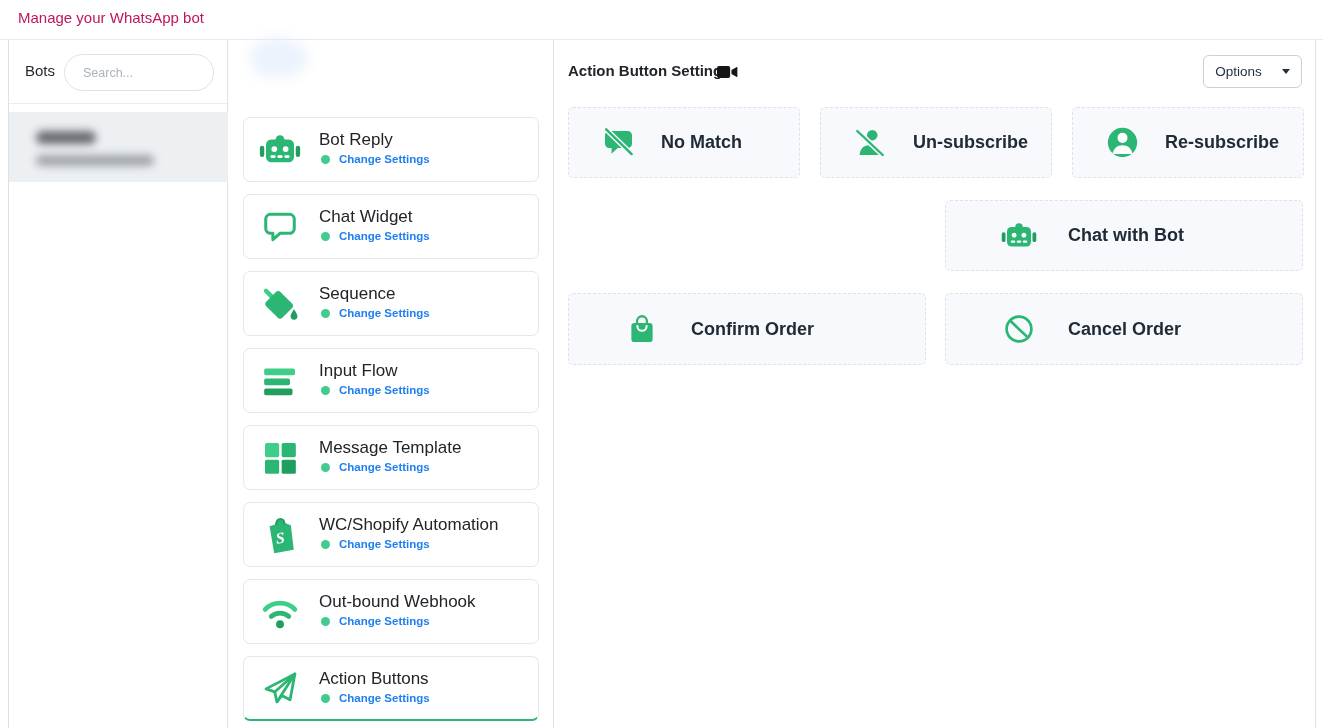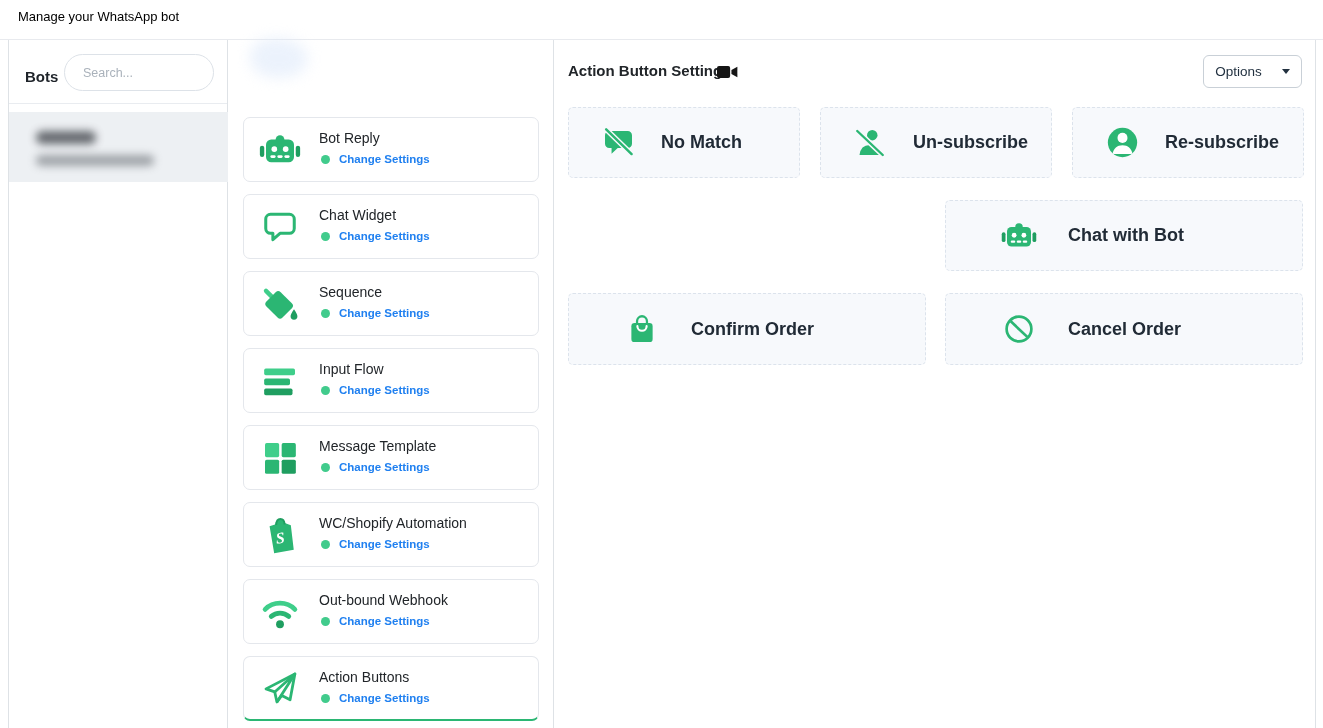--- a/index.html
+++ b/index.html
@@ -2,44 +2,44 @@
 <html><head>
 <meta charset="utf-8">
 <style>
   * { margin:0; padding:0; box-sizing:border-box; }
   html,body { background:#fff; }
   body { font-family:"Liberation Sans","DejaVu Sans",sans-serif; color:#23282d; }
   .screen { position:relative; width:1323px; height:728px; overflow:hidden; background:#fff; }
 
   
   .topbar { position:absolute; left:0; top:0; width:1323px; height:40px; background:#fff; border-bottom:1px solid #e8eaee; }
-  .topbar-title { position:absolute; left:18px; top:9px; font-size:13px; color:#000000; }
+  .topbar-title { position:absolute; left:18px; top:9px; font-size:15px; color:#be185d; }
 
   
   .container-border-left { position:absolute; left:8px; top:40px; width:1px; height:688px; background:#dee2e6; }
   .container-border-right { position:absolute; left:1315px; top:40px; width:1px; height:688px; background:#dee2e6; }
 
   
   .sidebar { position:absolute; left:9px; top:40px; width:219px; height:688px; background:#fff; border-right:1px solid #dee2e6; }
   .sidebar-head { position:absolute; left:0; top:0; width:100%; height:64px; border-bottom:1px solid #e9ecf0; }
-  .sidebar-title { position:absolute; left:16px; top:28px; font-size:15px; font-weight:700; color:#1f242a; }
+  .sidebar-title { position:absolute; left:16px; top:22px; font-size:15px; font-weight:400; color:#1f242a; }
   .search-pill { position:absolute; left:55px; top:14px; width:150px; height:37px; border:1px solid #dde2e8; border-radius:19px; background:#fff; padding:16px 18px; font-size:12.5px; color:#495057; outline:none; font-family:"Liberation Sans",sans-serif; }
   .search-pill::placeholder { color:#aab2bb; }
   .bot-item { position:absolute; left:0; top:72px; width:219px; height:70px; background:#edf0f3; cursor:pointer; }
   .redact-1 { position:absolute; left:27px; top:19px; width:60px; height:13px; border-radius:6px; background:#43474d; opacity:.8; filter:blur(4px); }
   .redact-2 { position:absolute; left:27px; top:43px; width:118px; height:11px; border-radius:5px; background:#6a6f75; opacity:.6; filter:blur(4px); }
 
   
   .mid-border { position:absolute; left:553px; top:40px; width:1px; height:688px; background:#dee2e6; }
   .mid-blob { position:absolute; left:250px; top:38px; width:58px; height:40px; background:#dce8fa; opacity:.55; border-radius:45% 55% 50% 50%; filter:blur(7px); }
 
   .card { position:absolute; left:243px; width:296px; height:65px; background:#fff; border:1px solid #e4e7ec; border-radius:7px; cursor:pointer; }
   .card.active { border-bottom:2px solid #2bb673; }
   .mod-icon { position:absolute; left:14px; top:50%; transform:translateY(-50%); width:44px; height:44px; display:flex; align-items:center; justify-content:center; }
-  .mod-title { position:absolute; left:75px; top:12px; font-size:14px; font-weight:500; color:#212529; }
+  .mod-title { position:absolute; left:75px; top:12px; font-size:17px; font-weight:500; color:#212529; }
   .mod-action { position:absolute; left:77px; top:35px; display:flex; align-items:center; gap:9px; }
   .dot { width:9px; height:9px; border-radius:50%; background:#41cb8c; }
   .cs-link { font-size:11.5px; font-weight:700; color:#2080f0; text-decoration:none; cursor:pointer; }
 
   
   .panel-title { position:absolute; left:568px; top:62px; font-size:15px; font-weight:700; color:#212529; }
   .cam-icon { position:absolute; left:717px; top:64px; }
   .options-btn { position:absolute; left:1203px; top:55px; width:99px; height:33px; background:#fff; border:1px solid #c9d0d7; border-radius:6px; font-size:13.5px; color:#223140; display:flex; align-items:center; justify-content:center; gap:20px; cursor:pointer; font-family:"Liberation Sans",sans-serif; }
   .caret-down { width:0; height:0; border-left:4.5px solid transparent; border-right:4.5px solid transparent; border-top:5px solid #223140; }
 

